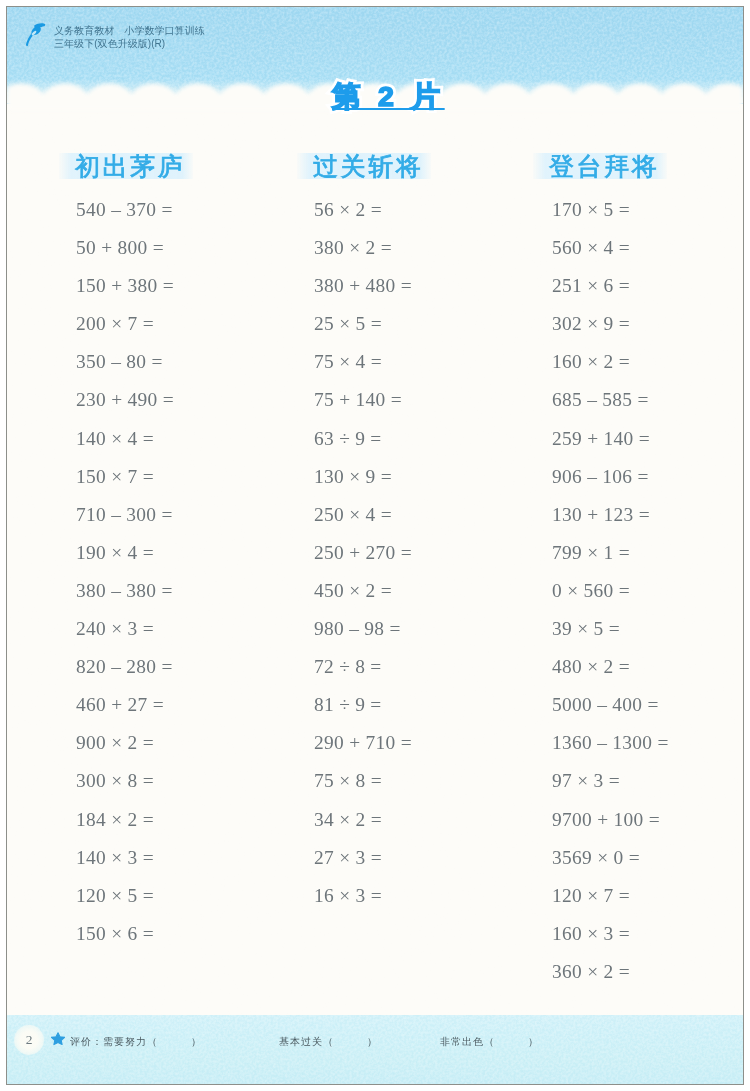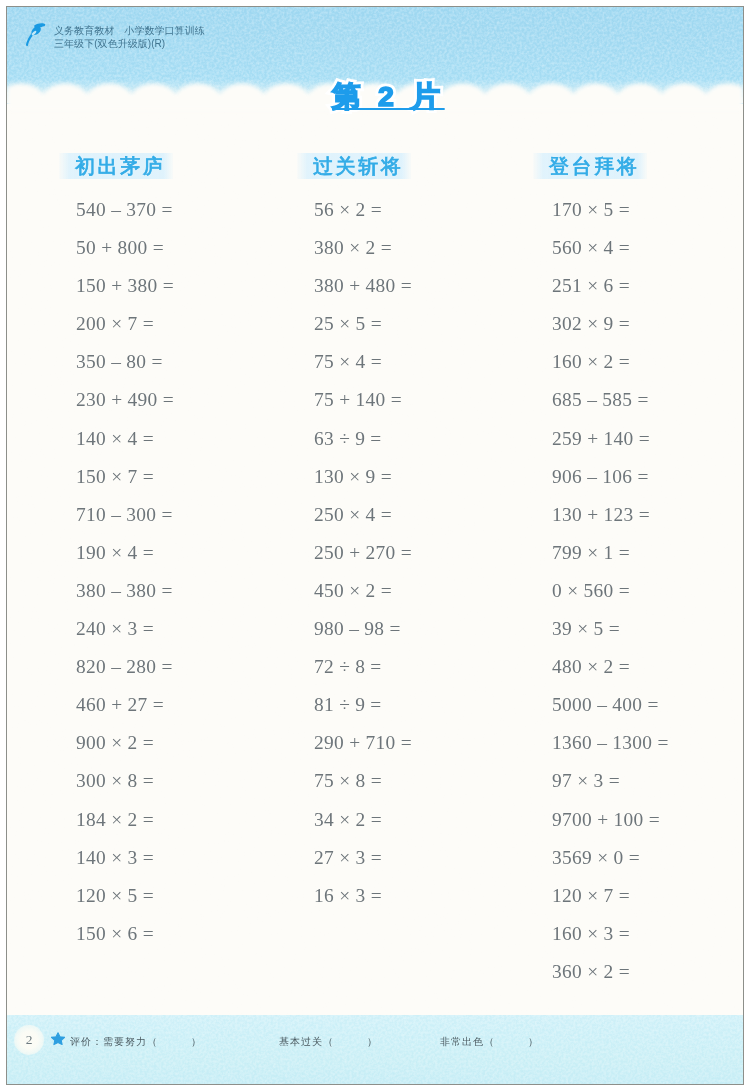--- a/index.html
+++ b/index.html
@@ -30,21 +30,21 @@
 
   
   #title-outline,#title{position:absolute;left:325px;top:71px;width:130px;height:44px;
          font-family:"Liberation Sans",sans-serif;font-weight:bold;font-size:28.5px;
          letter-spacing:4.8px;white-space:nowrap;text-decoration:underline;}
   #title-outline{color:#ffffff;-webkit-text-stroke:7.2px #ffffff;}
   #title{color:#1d9ceb;-webkit-text-stroke:1.7px #1d9ceb;}
 
   
   .heading{position:absolute;height:26px;line-height:26px;filter:blur(.25px);
-           font-family:"Liberation Sans",sans-serif;font-weight:400;font-size:20px;
+           font-family:"Liberation Sans",sans-serif;font-weight:400;font-size:25px;
            color:#33ace7;-webkit-text-stroke:0.8px #33ace7;letter-spacing:2.6px;white-space:nowrap;
            padding:0 8px 0 16px;
            background:linear-gradient(90deg,rgba(222,242,252,.10) 0%,rgba(222,242,252,.92) 9%,
                       rgba(222,242,252,.96) 92%,rgba(222,242,252,.12) 100%);}
 
   
   .col{position:absolute;top:184px;margin-left:10px;}
   .prob{height:38.1px;line-height:38.1px;
         font-family:"Liberation Serif",serif;font-size:19.4px;color:#6d757a;
         white-space:nowrap;letter-spacing:.3px;}

